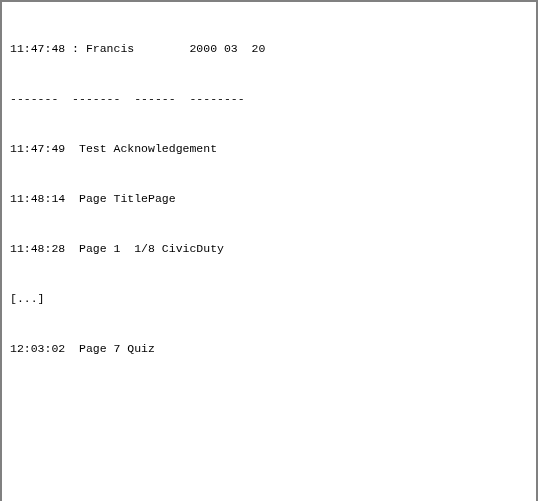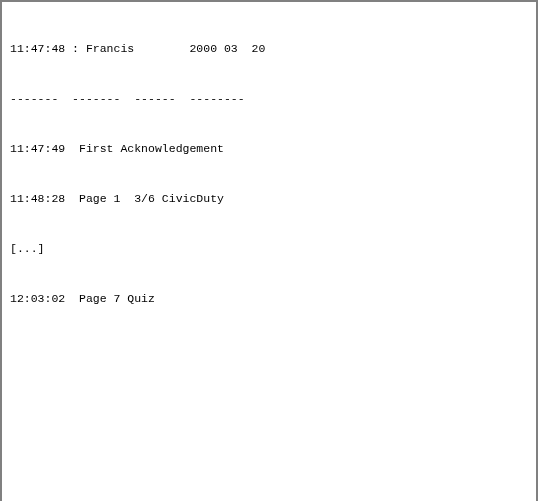--- a/index.html
+++ b/index.html
@@ -36,22 +36,23 @@
       white-space: pre;
     }
   </style>
 </head>
 <body>
 
 <div class="window">
   <div class="content">
     <span class="line">11:47:48 : Francis        2000 03  20</span>
     <span class="line">-------  -------  ------  --------</span>
-    <span class="line">11:47:49  First Acknowledgement</span>
-    <span class="line">11:48:28  Page 1  3/6 CivicDuty</span>
+    <span class="line">11:47:49  Test Acknowledgement</span>
+    <span class="line">11:48:14  Page TitlePage</span>
+    <span class="line">11:48:28  Page 1  1/8 CivicDuty</span>
     <span class="line">[...]</span>
     <span class="line">12:03:02  Page 7 Quiz</span>
     
     
     
     
     
     
     
     

